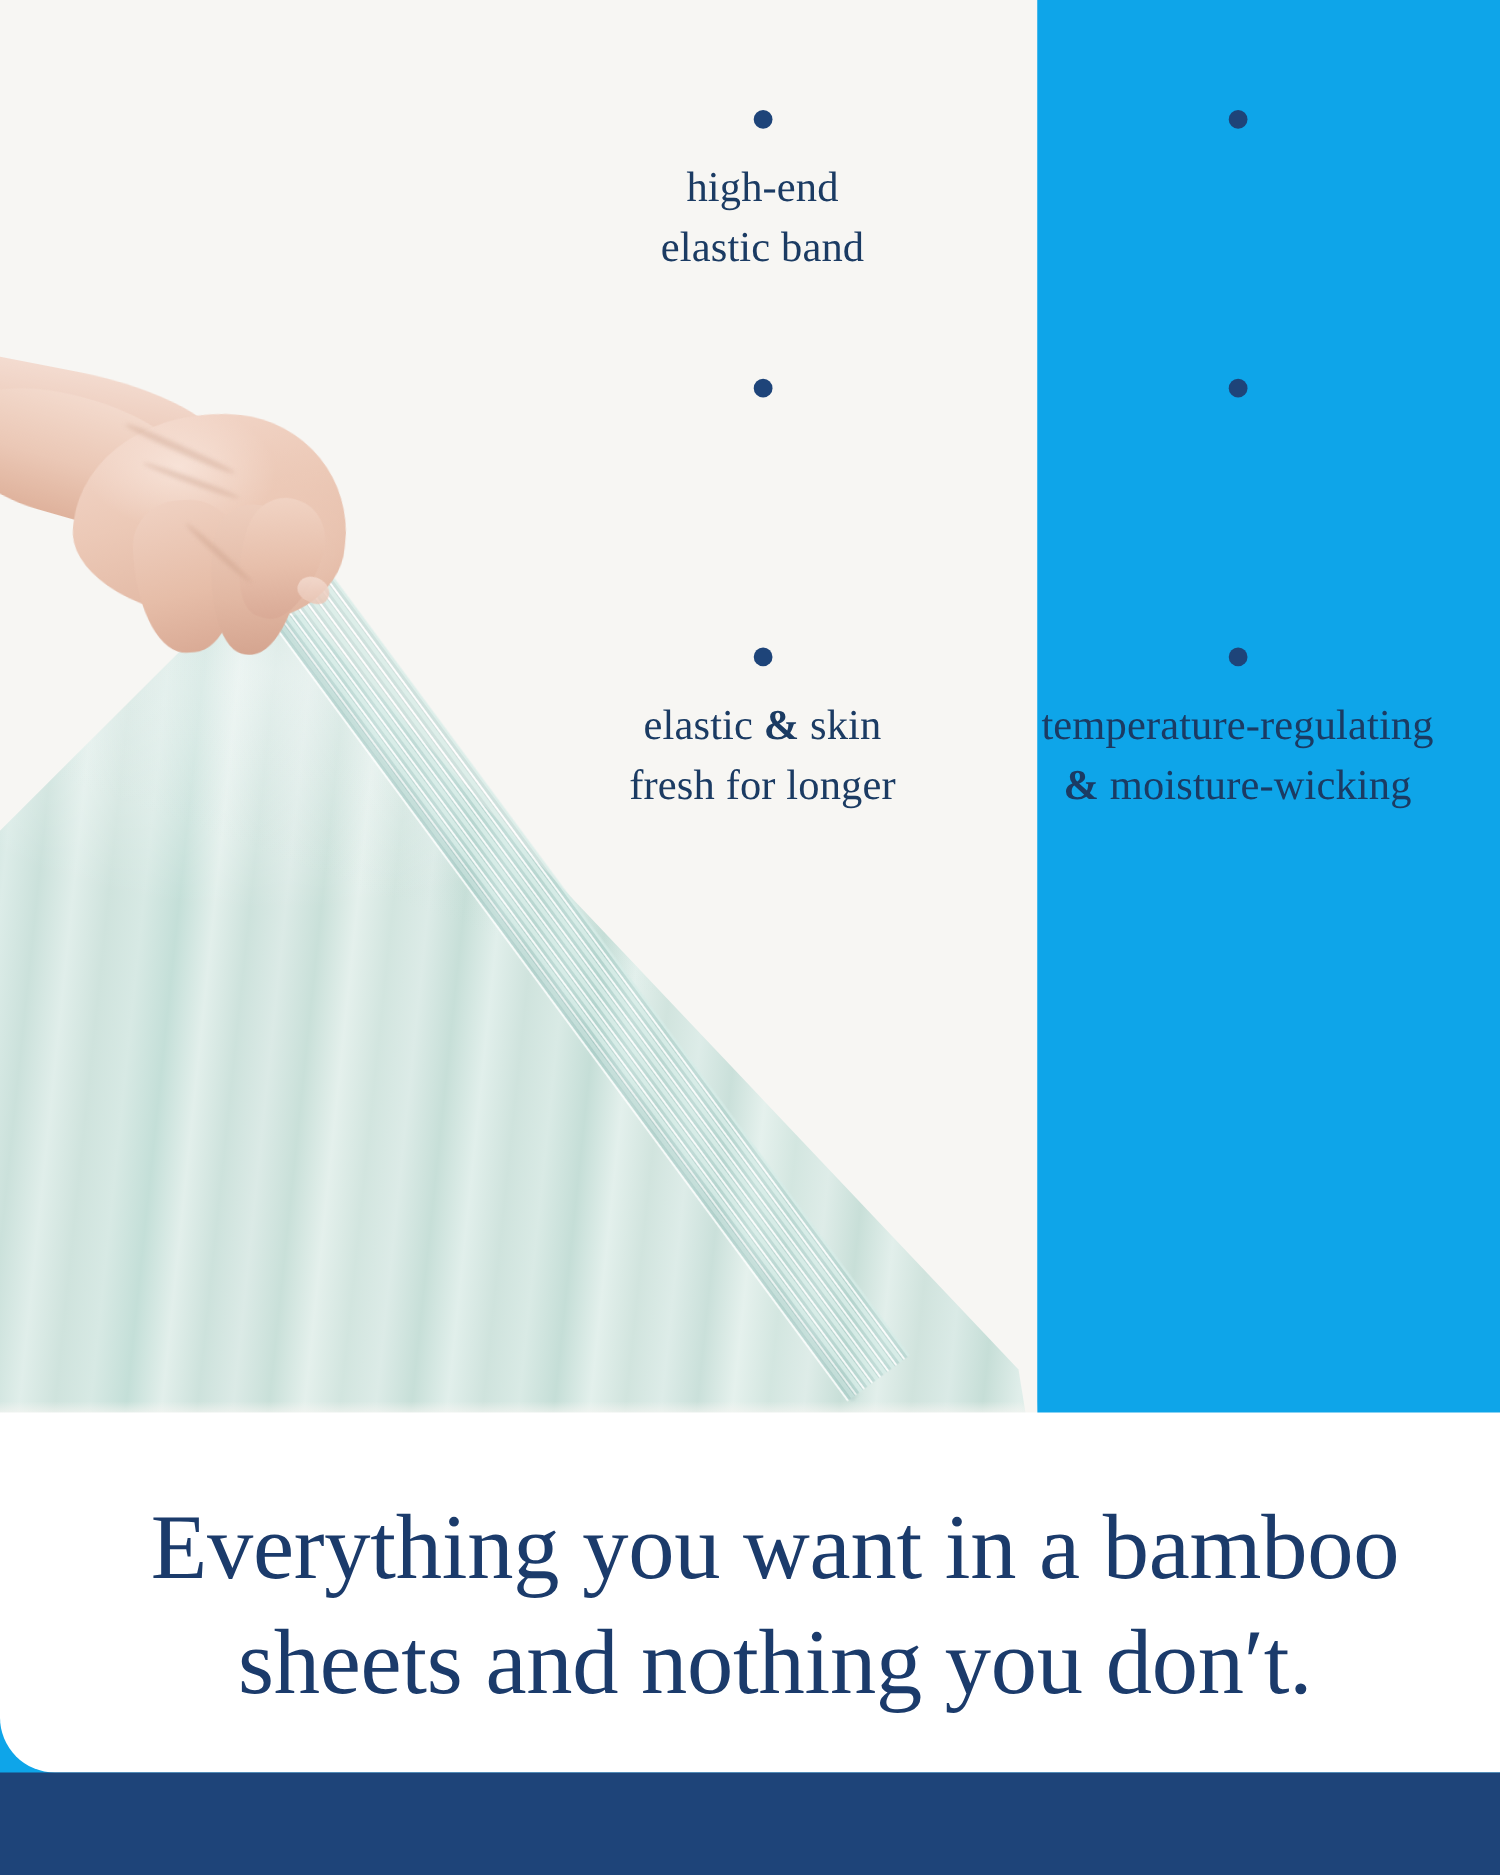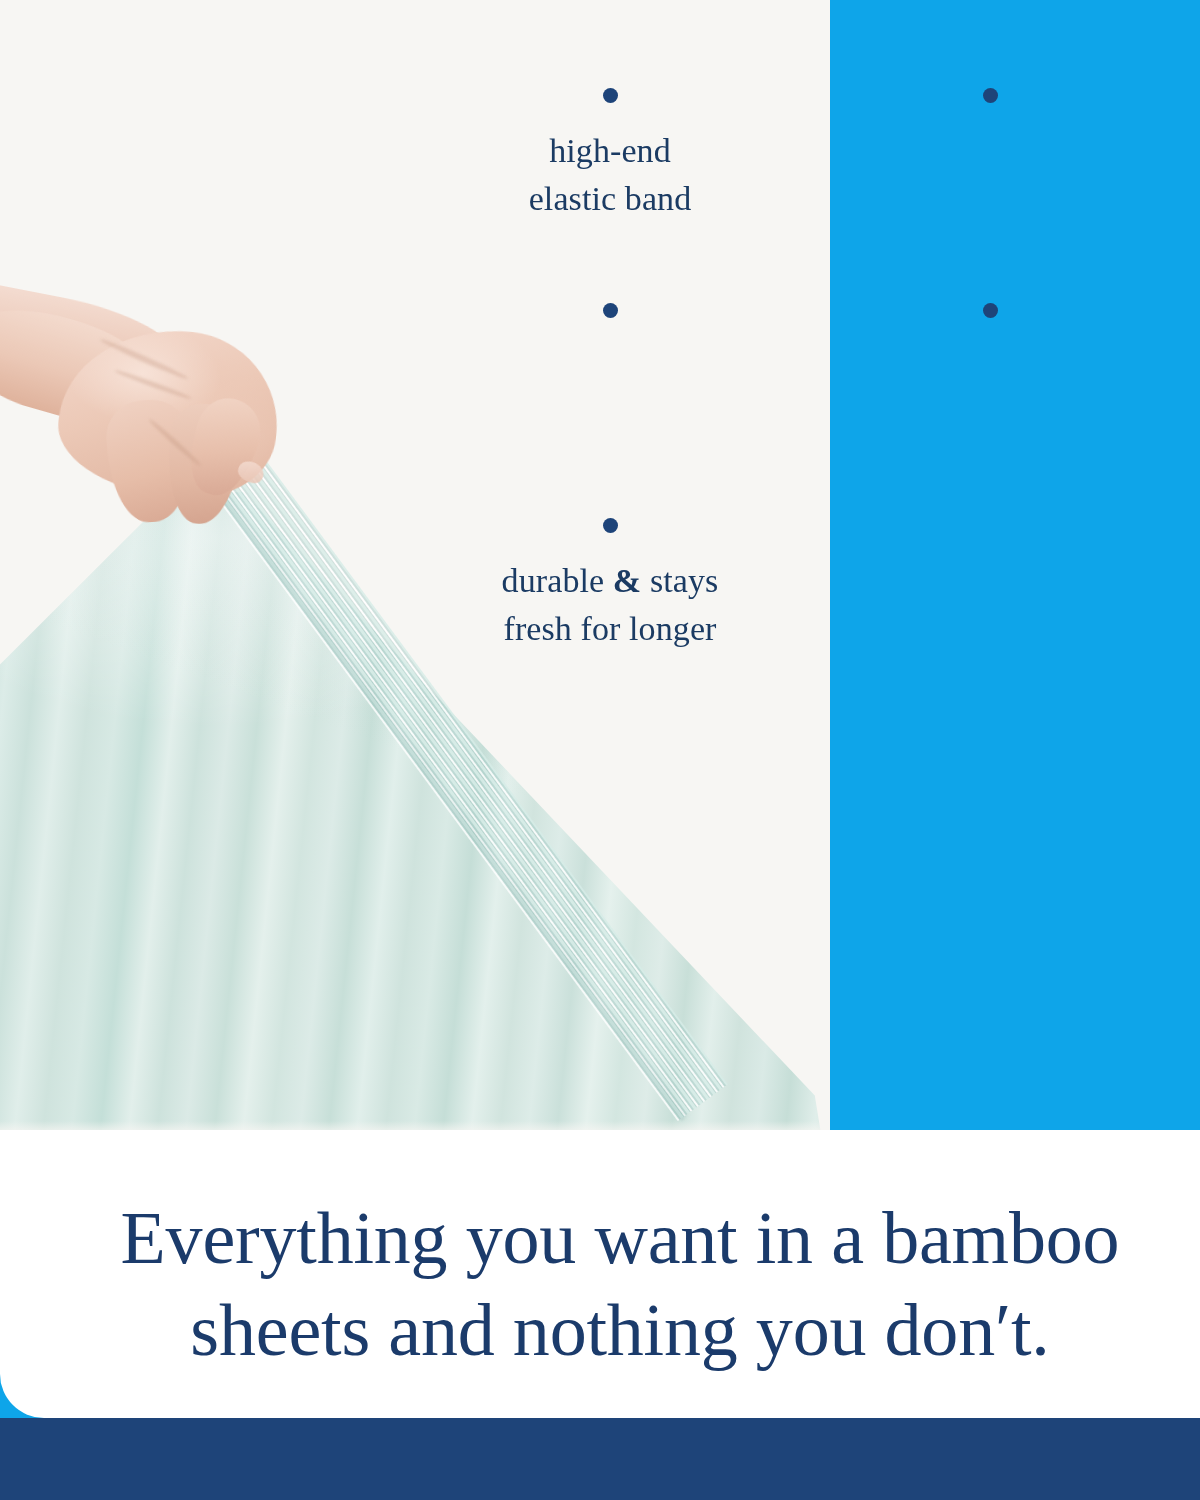--- a/index.html
+++ b/index.html
@@ -325,23 +325,27 @@
     <div class="feature">
       <span class="dot"></span>
     </div>
 
     <div class="feature">
       <span class="dot"></span>
     </div>
 
     <div class="feature">
       <span class="dot"></span>
-      <div class="feature-text"><span>durable </span><span class="amp">&amp;</span><span> stays</span><br><span>fresh for longer</span></div>
-    </div>
-
+      <div class="feature-text"><span>elastic </span><span class="amp">&amp;</span><span> skin</span><br><span>fresh for longer</span></div>
+    </div>
+
+    <div class="feature">
+      <span class="dot"></span>
+      <div class="feature-text"><span>temperature-regulating</span><br><span class="amp">&amp;</span><span> moisture-wicking</span></div>
+    </div>
 
   </div>
 
   <div class="card"></div>
   <div class="headline">Everything you want in a bamboo
 sheets and nothing you don′t.</div>
 
   <div class="bottom-bar"></div>
 
 </div>

